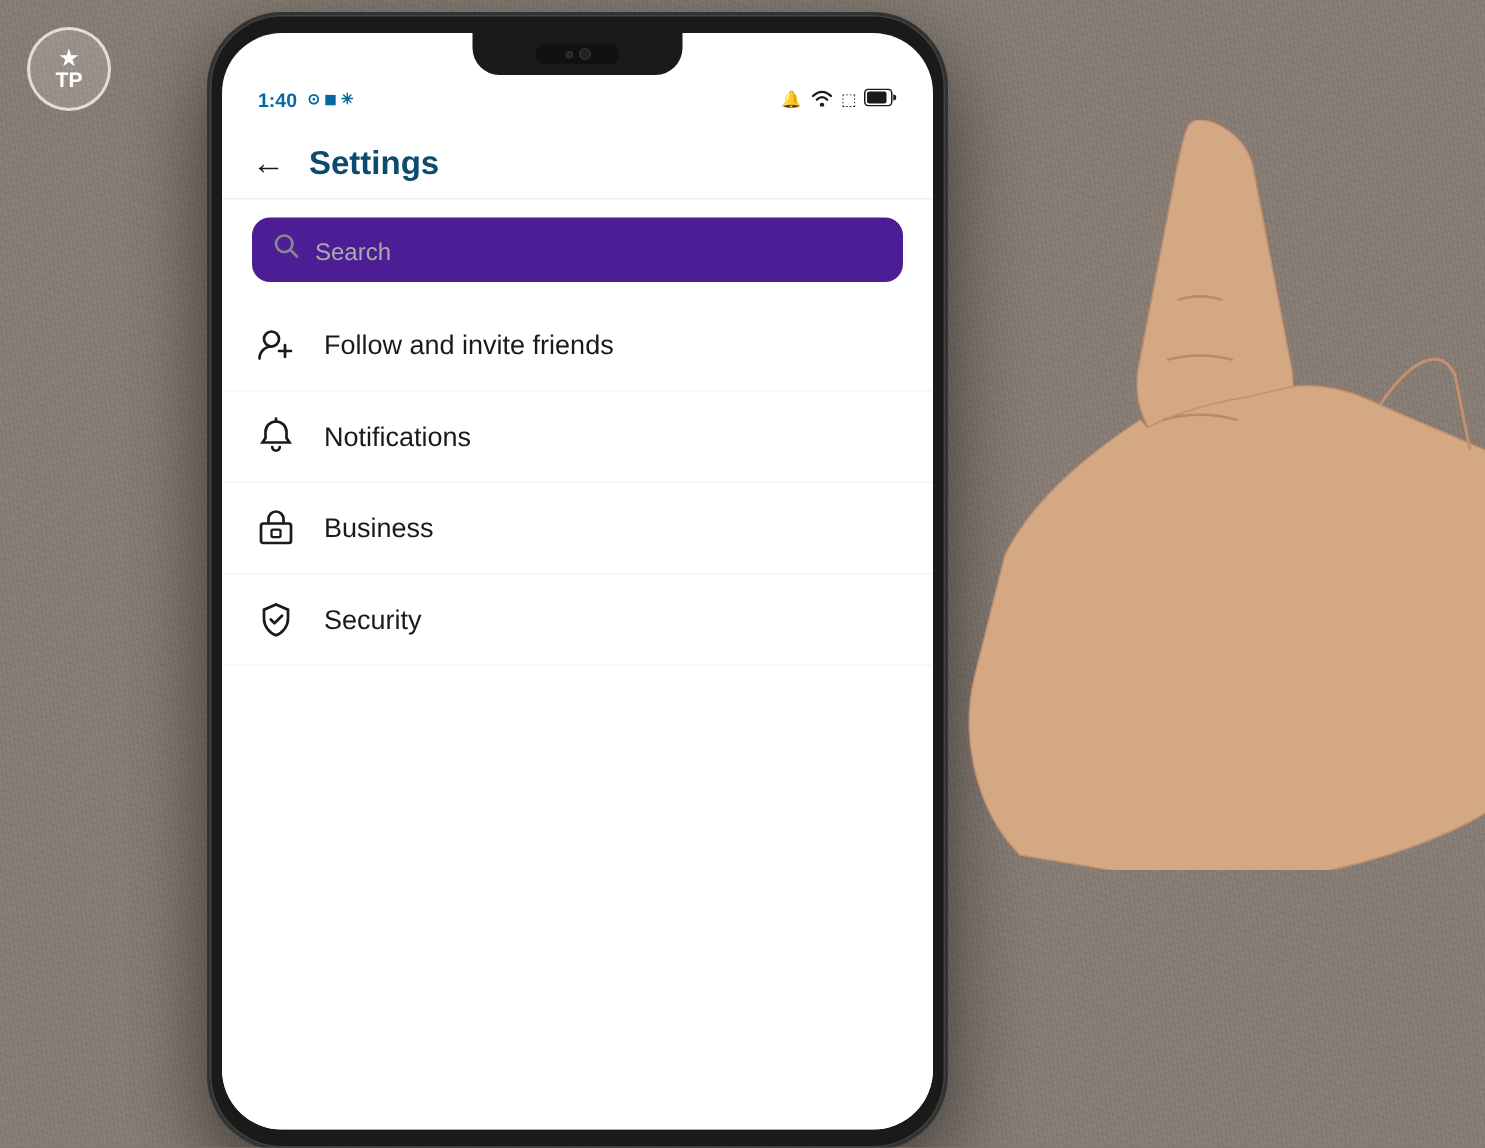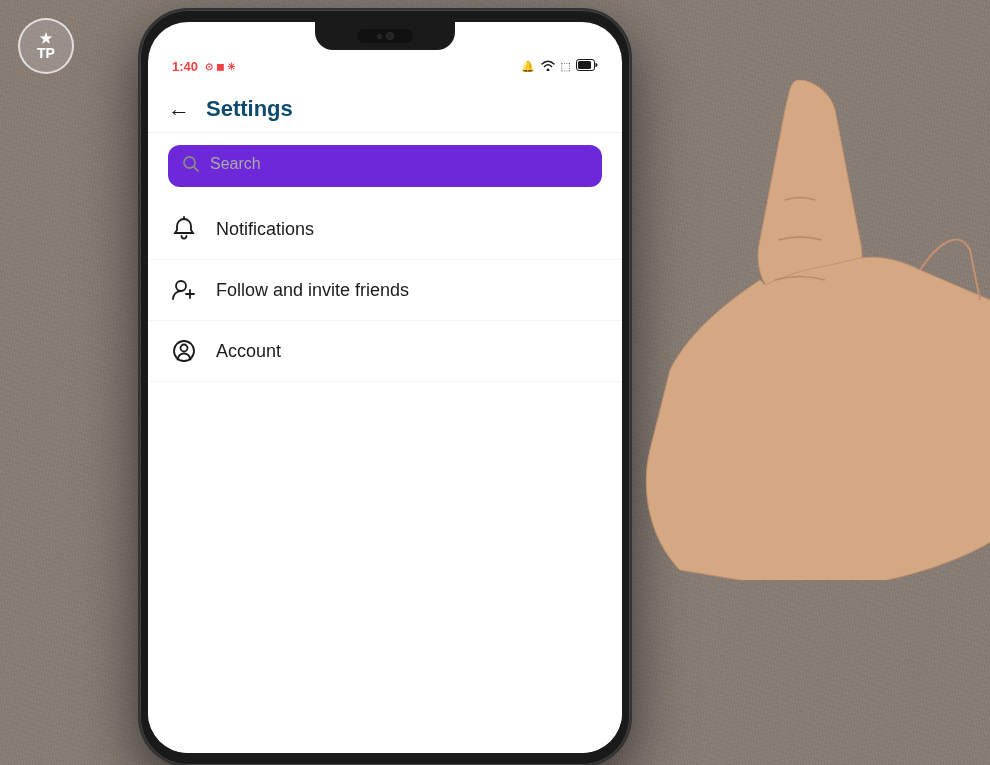--- a/index.html
+++ b/index.html
@@ -146,21 +146,21 @@
       display: flex;
       align-items: center;
       justify-content: space-between;
       padding: 0 24px;
       z-index: 15;
     }
 
     .status-time {
       font-size: 13px;
       font-weight: 600;
-      color: #ef4444;
+      color: #0369a1;
       display: flex;
       align-items: center;
       gap: 4px;
     }
 
     .status-icons {
       display: flex;
       align-items: center;
       gap: 5px;
     }
@@ -203,22 +203,22 @@
       color: #0c4a6e;
     }
 
     
     .search-container {
       padding: 12px 20px;
     }
 
     .search-bar {
       display: flex;
-      align-items: flex-start;
-      background: #6d28d9;
+      align-items: flex-end;
+      background: #4c1d95;
       border-radius: 12px;
       padding: 10px 14px;
       gap: 10px;
     }
 
     .search-icon-svg {
       font-size: 16px;
       color: #888;
     }
 
@@ -342,54 +342,63 @@
           </span>
           <span class="search-placeholder">Search</span>
         </div>
       </div>
 
       <div class="menu-list">
 
         <div class="menu-item">
           <div class="menu-icon">
             <svg width="26" height="26" viewBox="0 0 26 26" fill="none">
-              <path d="M13 3a7 7 0 0 1 7 7v4l2 3H4l2-3v-4a7 7 0 0 1 7-7z" stroke="#1a1a1a" stroke-width="1.8" fill="none"></path>
-              <path d="M10.5 20a2.5 2.5 0 0 0 5 0" stroke="#1a1a1a" stroke-width="1.8" fill="none" stroke-linecap="round"></path>
-              <line x1="13" y1="3" x2="13" y2="1" stroke="#1a1a1a" stroke-width="1.8" stroke-linecap="round"></line>
-            </svg>
-          </div>
-          <span class="menu-label">Notifications</span>
-        </div>
-
-        <div class="menu-item">
-          <div class="menu-icon">
-            <svg width="26" height="26" viewBox="0 0 26 26" fill="none">
               <circle cx="10" cy="9" r="5" stroke="#1a1a1a" stroke-width="1.8"></circle>
               <path d="M2 22c0-4.4 3.6-8 8-8" stroke="#1a1a1a" stroke-width="1.8" stroke-linecap="round"></path>
               <line x1="19" y1="13" x2="19" y2="21" stroke="#1a1a1a" stroke-width="1.8" stroke-linecap="round"></line>
               <line x1="15" y1="17" x2="23" y2="17" stroke="#1a1a1a" stroke-width="1.8" stroke-linecap="round"></line>
             </svg>
           </div>
           <span class="menu-label">Follow and invite friends</span>
         </div>
 
-
-
-
-
         <div class="menu-item">
           <div class="menu-icon">
             <svg width="26" height="26" viewBox="0 0 26 26" fill="none">
-              <circle cx="13" cy="13" r="10" stroke="#1a1a1a" stroke-width="1.8"></circle>
-              <circle cx="13" cy="10" r="3.5" stroke="#1a1a1a" stroke-width="1.8"></circle>
-              <path d="M6.5 21.5c1-4 3.2-6 6.5-6s5.5 2 6.5 6" stroke="#1a1a1a" stroke-width="1.8" stroke-linecap="round"></path>
+              <path d="M13 3a7 7 0 0 1 7 7v4l2 3H4l2-3v-4a7 7 0 0 1 7-7z" stroke="#1a1a1a" stroke-width="1.8" fill="none"></path>
+              <path d="M10.5 20a2.5 2.5 0 0 0 5 0" stroke="#1a1a1a" stroke-width="1.8" fill="none" stroke-linecap="round"></path>
+              <line x1="13" y1="3" x2="13" y2="1" stroke="#1a1a1a" stroke-width="1.8" stroke-linecap="round"></line>
             </svg>
           </div>
-          <span class="menu-label">Account</span>
+          <span class="menu-label">Notifications</span>
         </div>
+
+        <div class="menu-item">
+          <div class="menu-icon">
+            <svg width="26" height="26" viewBox="0 0 26 26" fill="none">
+              <rect x="3" y="10" width="20" height="13" rx="1.5" stroke="#1a1a1a" stroke-width="1.8"></rect>
+              <path d="M8 10V7a5 5 0 0 1 10 0v3" stroke="#1a1a1a" stroke-width="1.8"></path>
+              <rect x="10" y="14" width="6" height="5" rx="1" stroke="#1a1a1a" stroke-width="1.5"></rect>
+            </svg>
+          </div>
+          <span class="menu-label">Business</span>
+        </div>
+
+
+        <div class="menu-item">
+          <div class="menu-icon">
+            <svg width="26" height="26" viewBox="0 0 26 26" fill="none">
+              <path d="M13 3L5 6.5v6c0 5 3.6 9.5 8 11 4.4-1.5 8-6 8-11v-6L13 3z" stroke="#1a1a1a" stroke-width="1.8" fill="none"></path>
+              <path d="M9.5 13l2.5 2.5 5-5" stroke="#1a1a1a" stroke-width="1.8" stroke-linecap="round" stroke-linejoin="round"></path>
+            </svg>
+          </div>
+          <span class="menu-label">Security</span>
+        </div>
+
+
 
       </div>
     </div>
 
   </div>
 </div>
 
 <div class="hand-overlay">
   <svg class="hand-svg" viewBox="0 0 420 500" fill="none" xmlns="http://www.w3.org/2000/svg">
 

